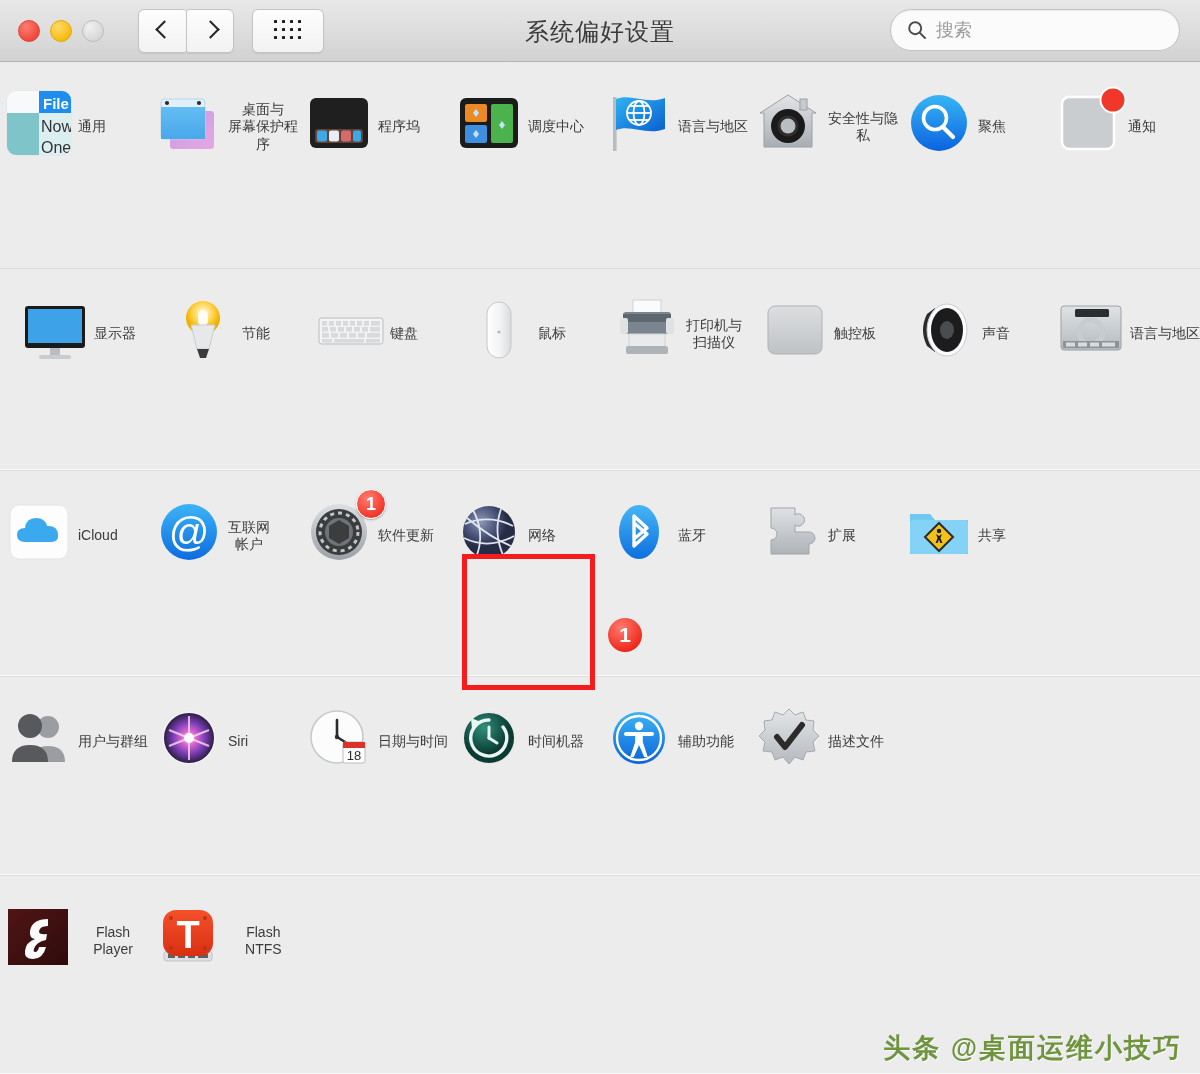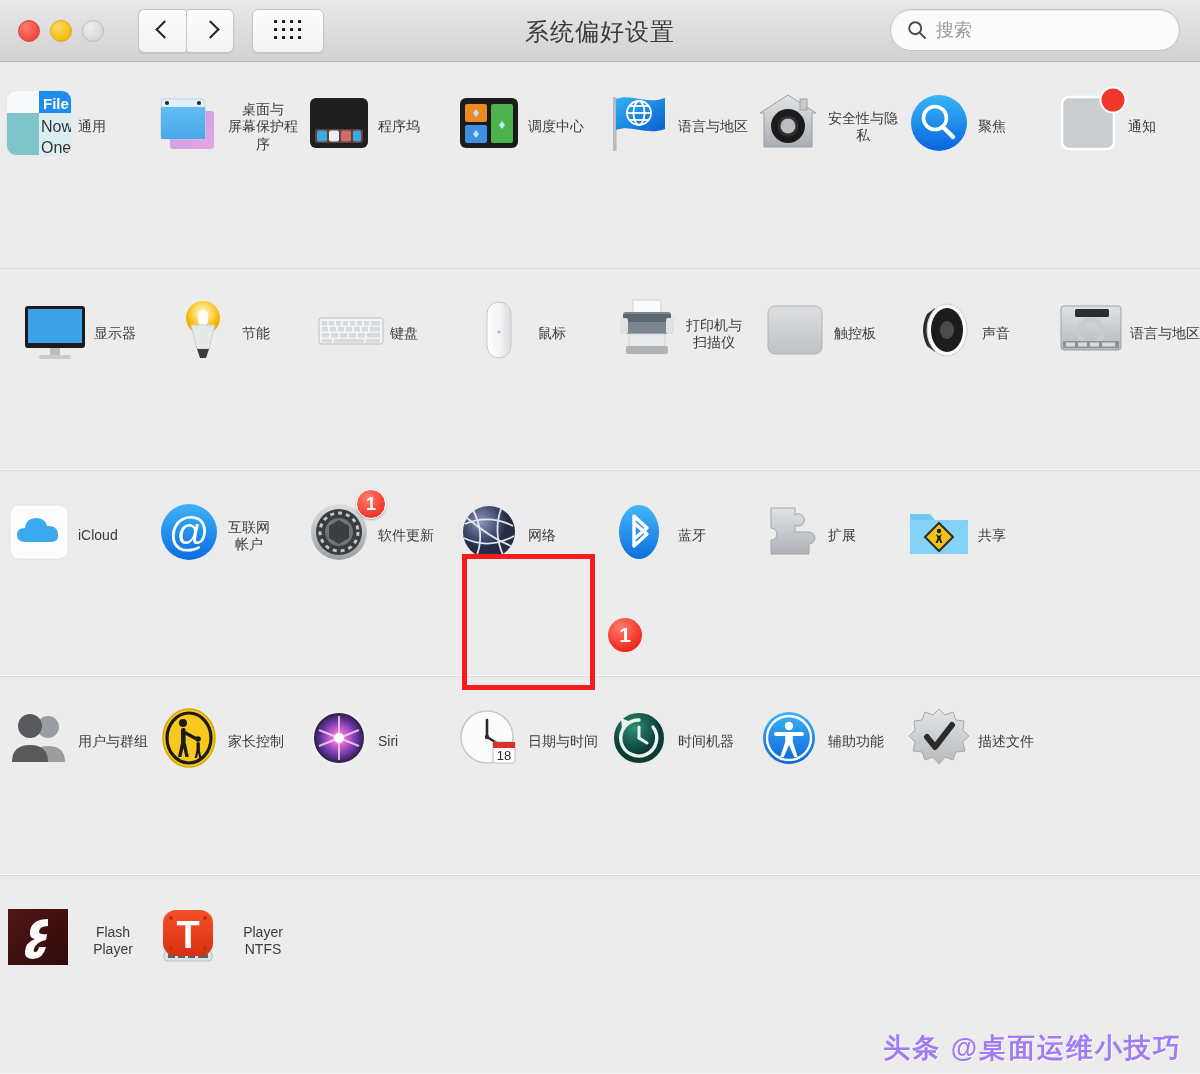--- a/index.html
+++ b/index.html
@@ -117,21 +117,21 @@
     width: 34px; height: 34px; border-radius: 50%;
     background: radial-gradient(circle at 38% 28%, #ff7b6e, #ee2a1d 72%, #cf2316);
     color: #fff; font-size: 21px; font-weight: bold;
     display: flex; align-items: center; justify-content: center;
     z-index: 6;
   }
 
   
   #watermark {
     position: absolute; right: 18px; bottom: 8px;
-    font-size: 27px; color: #8b5cf6; font-weight: bold;
+    font-size: 27px; color: #4d7c0f; font-weight: bold;
     letter-spacing: 2px; opacity: .78;
     text-shadow: 1px 1px 0 #fff;
   }
 </style>
 </head>
 <body>
 
 <div id="titlebar">
 
   <div id="traffic">
@@ -619,38 +619,20 @@
             </g>
             <g fill="#57595c">
               <circle cx="29" cy="26" r="12"></circle>
               <path d="M11 62 q0 -17 18 -17 q18 0 18 17 Z"></path>
             </g>
           </svg>
         </div>
         <div class="label">用户与群组</div>
       </div>
 
-      <div class="cell">
-        <div class="icon-wrap">
-          <svg width="76" height="76" viewBox="0 0 76 76">
-            <ellipse cx="38" cy="38" rx="26" ry="29" fill="#f7c81e" stroke="#d9a800" stroke-width="1.5"></ellipse>
-            <ellipse cx="38" cy="38" rx="22" ry="25" fill="none" stroke="#1b1b1b" stroke-width="3.2"></ellipse>
-            <g fill="#1b1b1b">
-              <circle cx="32" cy="23" r="4"></circle>
-              <rect x="30" y="28" width="4.6" height="16" rx="2"></rect>
-              <path d="M30 43 l-3 14 h3.4 l2 -9 l2 9 h3.4 l-3 -14 Z"></path>
-              <path d="M34.5 31 l11 6 l-1.6 3 l-11 -6 Z"></path>
-              <circle cx="47" cy="39" r="2.8"></circle>
-              <rect x="45.5" y="42" width="3.4" height="9" rx="1.6"></rect>
-              <path d="M45.5 50 l-1.8 8 h2.2 l1.2 -5 l1.2 5 h2.2 l-1.8 -8 Z"></path>
-            </g>
-          </svg>
-        </div>
-        <div class="label">家长控制</div>
-      </div>
 
       <div class="cell">
         <div class="icon-wrap">
           <svg width="76" height="76" viewBox="0 0 76 76">
             <defs>
               <radialGradient id="gSiri" cx="50%" cy="50%">
                 <stop offset="0" stop-color="#ffffff"></stop>
                 <stop offset="0.25" stop-color="#e36ad0"></stop>
                 <stop offset="0.6" stop-color="#7d3fb8"></stop>
                 <stop offset="1" stop-color="#241a3a"></stop>
@@ -785,21 +767,21 @@
             <rect x="13" y="11" width="50" height="46" rx="13" fill="url(#gTx)"></rect>
             <g fill="#b5360f">
               <circle cx="21" cy="19" r="2"></circle>
                 <circle cx="55" cy="19" r="2"></circle>
               <circle cx="21" cy="49" r="2"></circle>
                 <circle cx="55" cy="49" r="2"></circle>
             </g>
             <text x="38" y="49" font-size="38" font-weight="bold" fill="#fff" text-anchor="middle" font-family="Liberation Sans, sans-serif">T</text>
           </svg>
         </div>
-        <div class="label">Player NTFS</div>
+        <div class="label">Flash NTFS</div>
       </div>
       <div></div>
         <div></div>
         <div></div>
         <div></div>
         <div></div>
         <div></div>
     </div>
   </div>
 

